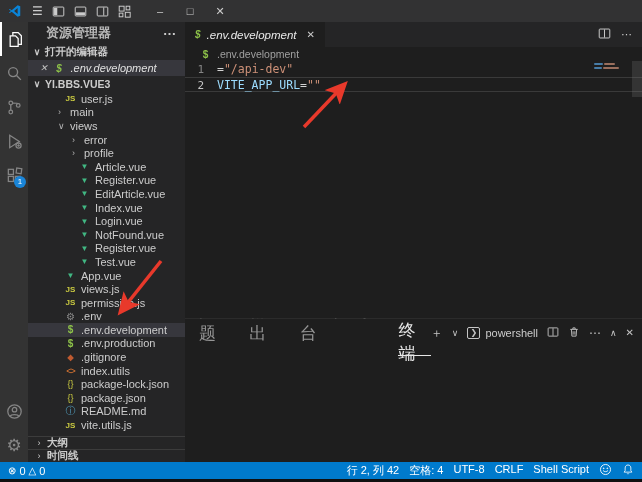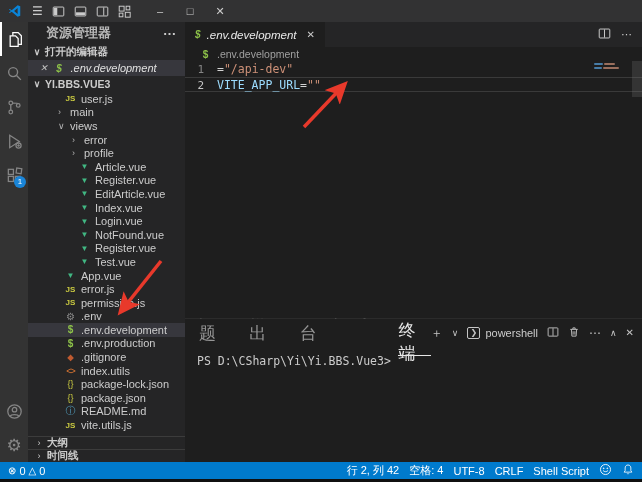--- a/index.html
+++ b/index.html
@@ -95,21 +95,21 @@
   .shell-pick { display:flex; align-items:center; gap:5px; }
   .ps-icon { width:13px; height:12px; border:1px solid #c5c5c5; border-radius:2px;
     font-size:8px; line-height:10px; text-align:center; color:#c5c5c5; }
   .shell-label { font-size:11px; color:#cccccc; }
   .term-body { padding:8px 0 0 12px; font-family:"DejaVu Sans Mono","Liberation Mono",monospace;
     font-size:11.5px; color:#cccccc; }
   
   .statusbar { position:absolute; left:0; right:0; bottom:3px; height:17px; background:#007acc;
     display:flex; align-items:center; color:#ffffff; font-size:11px; padding:0 8px; }
   .sb-item { display:flex; align-items:center; gap:3px; margin-right:10px; }
-  .sb-right { margin-left:auto; display:flex; align-items:center; gap:10px; }
+  .sb-right { margin-left:auto; display:flex; align-items:flex-start; gap:10px; }
   .sb-ic { font-size:10px; }
   .bottomstrip { position:absolute; left:0; right:0; bottom:0; height:3px; background:#101010; }
   
   .overlay { position:absolute; inset:0; pointer-events:none; z-index:20; }
 </style>
 </head>
 <body>
 
 <div id="app">
 
@@ -279,21 +279,21 @@
           <div class="trow" style="padding-left: 50px;">
             <span class="ticon i-vue">▼</span>
             <span>Test.vue</span>
           </div>
           <div class="trow" style="padding-left: 36px;">
             <span class="ticon i-vue">▼</span>
             <span>App.vue</span>
           </div>
           <div class="trow" style="padding-left: 36px;">
             <span class="ticon i-js">JS</span>
-            <span>error.js</span>
+            <span>views.js</span>
           </div>
           <div class="trow" style="padding-left: 36px;">
             <span class="ticon i-js">JS</span>
             <span>permission.js</span>
           </div>
           <div class="trow" style="padding-left: 36px;">
             <span class="ticon i-gear">⚙</span>
             <span>.env</span>
           </div>
           <div class="trow selected" style="padding-left: 36px;">
@@ -407,23 +407,20 @@
                   <rect x="1.5" y="2.5" width="13" height="11" rx="1" fill="none" stroke="#c5c5c5" stroke-width="1.2"></rect>
                   <line x1="8" y1="3" x2="8" y2="13" stroke="#c5c5c5" stroke-width="1.2"></line>
                 </svg></span>
             <span><svg width="12" height="12" viewBox="0 0 16 16" fill="none" stroke="#c5c5c5" stroke-width="1.2">
                   <path d="M3 4.5h10M6.5 4.5v-2h3v2M4.5 4.5l.7 9h5.6l.7-9M6.8 7v4.5M9.2 7v4.5"></path>
                 </svg></span>
             <span class="pa-glyph">⋯</span>
             <span class="pa-caret">∧</span>
             <span class="pa-glyph" style="font-size:10px">✕</span>
           </div>
-        </div>
-        <div class="term-body">
-          <span>PS D:\CSharp\Yi\Yi.BBS.Vue3&gt;</span>
         </div>
       </div>
     </div>
   </div>
 
   <div class="statusbar">
     <span class="sb-item">
       <span class="sb-ic">⊗</span>
       <span>0</span>
       <span class="sb-ic">△</span>

